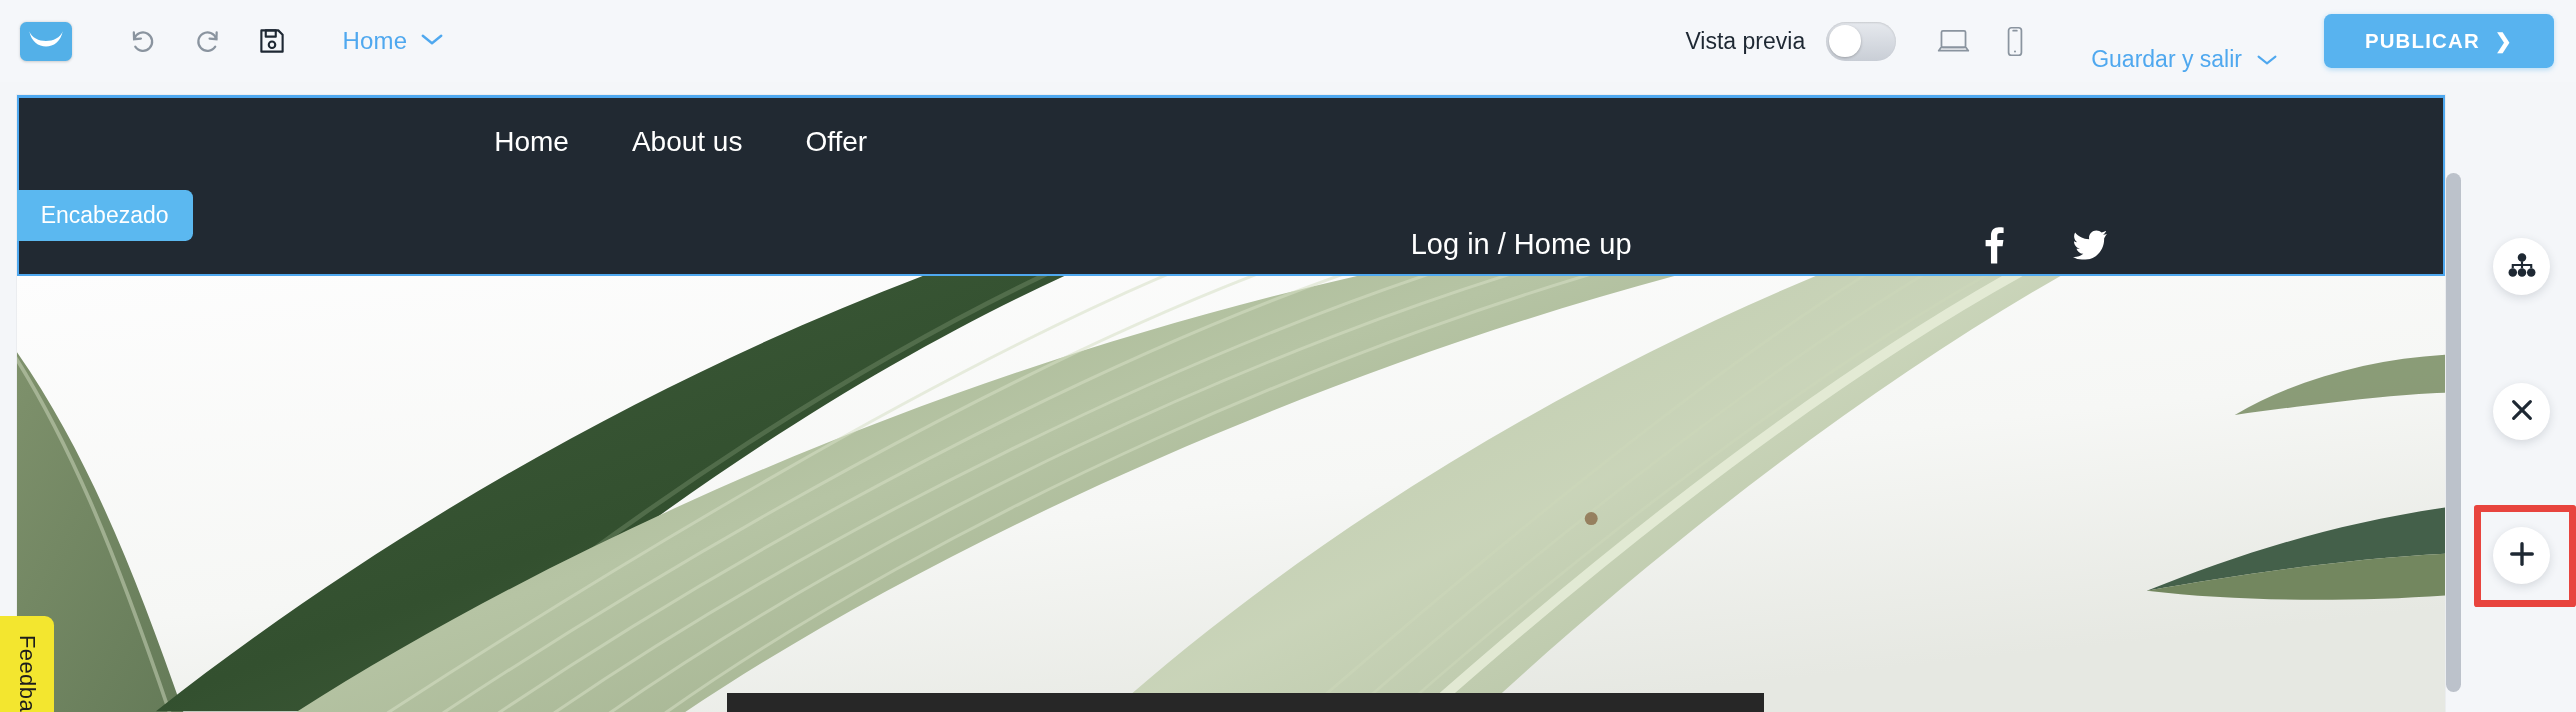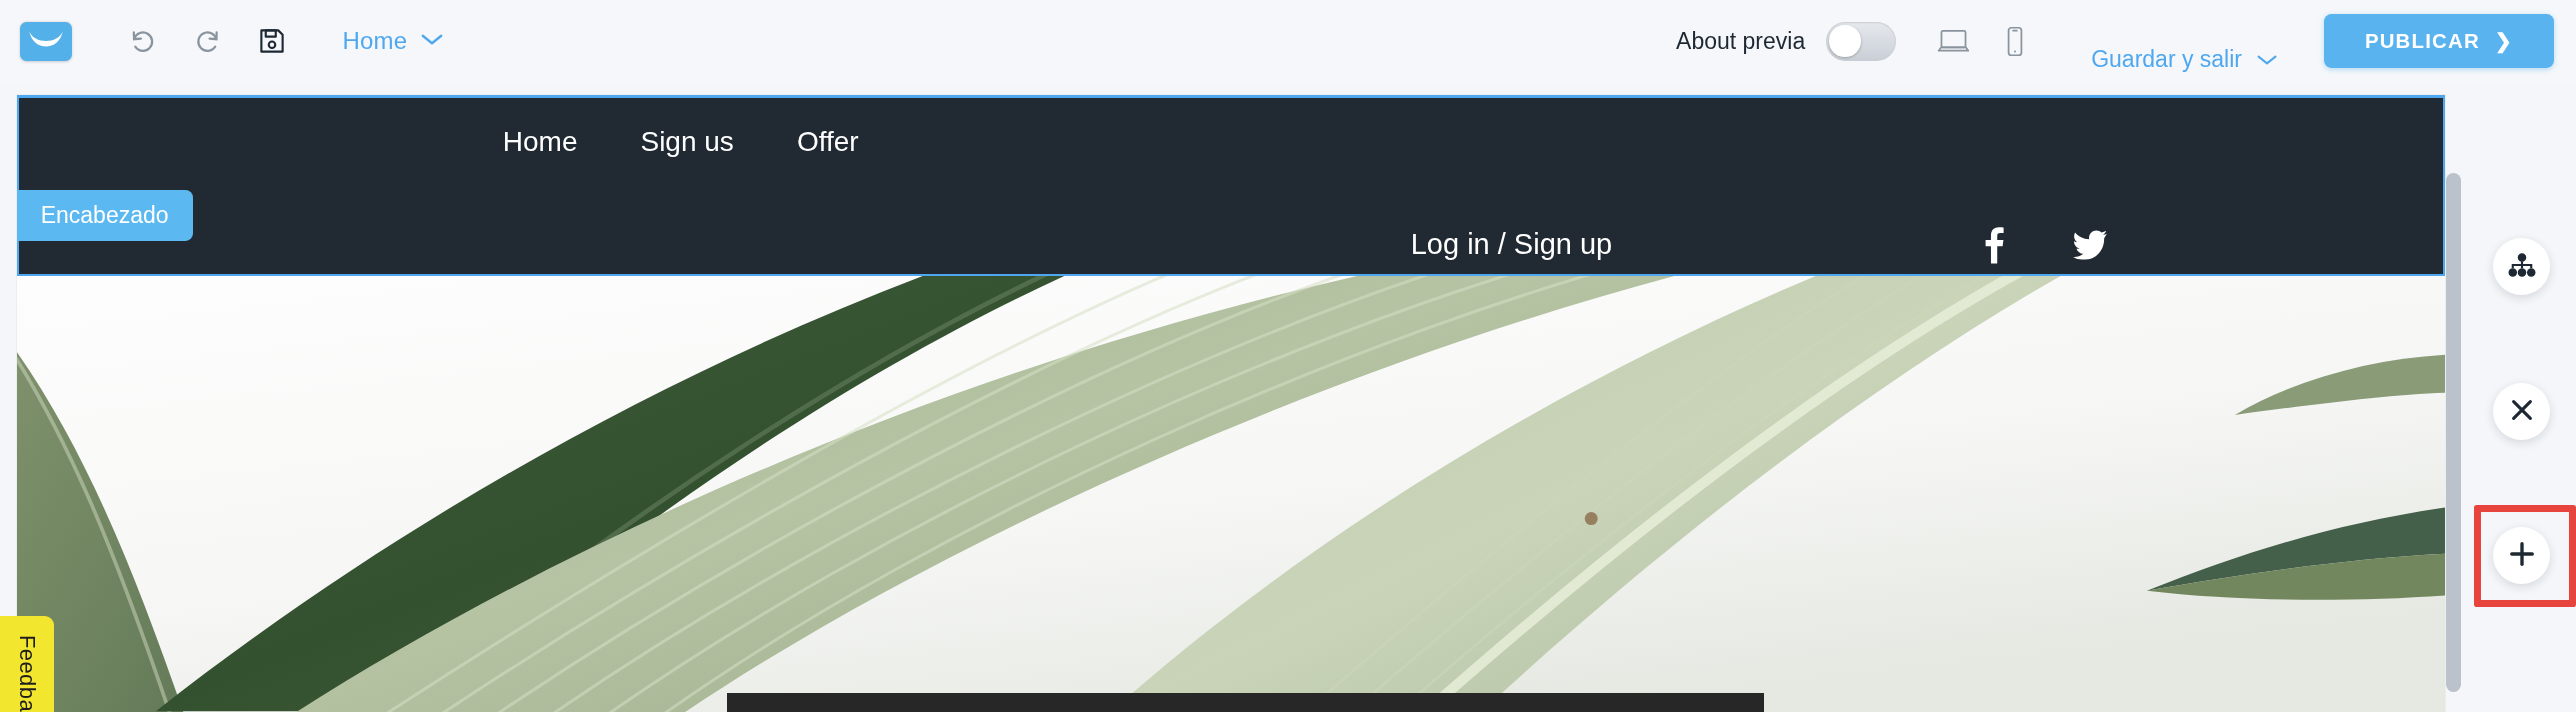--- a/index.html
+++ b/index.html
@@ -295,21 +295,21 @@
         <svg width="24" height="15" viewBox="0 0 26 16" fill="none" stroke="#4fa8ef" stroke-width="2.6" stroke-linecap="round" stroke-linejoin="round">
           <path d="M3 4 L13 12 L23 4"></path>
         </svg>
       </span>
     </div>
   </div>
 
   <div class="tb-spacer"></div>
 
   <div class="tb-right">
-    <span class="preview-label">About previa</span>
+    <span class="preview-label">Vista previa</span>
 
     <div class="toggle">
       <div class="knob"></div>
     </div>
 
     <div class="dev-icon desktop">
       <svg width="37" height="30" viewBox="0 0 40 32" fill="none" stroke="#8a949f" stroke-width="1.9" stroke-linejoin="round">
         <rect x="7" y="5" width="26" height="18" rx="1.6"></rect>
         <path d="M4 26.5 H36 L33.5 23 H6.5 Z"></path>
       </svg>
@@ -341,26 +341,26 @@
 
 <div class="editor-body">
 
   <div class="canvas">
 
     <div class="site-header">
 
       <div class="nav-wrap">
         <div class="nav-row">
           <span class="nav-item">Home</span>
-          <span class="nav-item">Sign us</span>
+          <span class="nav-item">About us</span>
           <span class="nav-item">Offer</span>
         </div>
       </div>
 
-      <span class="login-link">Log in / Sign up</span>
+      <span class="login-link">Log in / Home up</span>
 
       <div class="socials">
         <span class="soc-icon">
           <svg width="24" height="41" viewBox="0 0 26 44" xmlns="http://www.w3.org/2000/svg">
             <path d="M16.5 43 V24.5 H22.3 L23.2 17.8 H16.5 V13.5 C16.5 11.5 17.0 10.2 19.9 10.2 H23.4 V4.2 C22.8 4.1 20.7 3.9 18.3 3.9 C13.2 3.9 9.7 7.0 9.7 12.8 V17.8 H3.9 V24.5 H9.7 V43 Z" fill="#ffffff"></path>
           </svg>
         </span>
         <span class="soc-icon">
           <svg width="35" height="30" viewBox="0 0 38 32" xmlns="http://www.w3.org/2000/svg">
             <path d="M37 4.3 c-1.4 .6 -2.9 1.0 -4.4 1.2 c1.6 -1.0 2.8 -2.5 3.4 -4.3 c-1.5 .9 -3.2 1.5 -4.9 1.9 C29.7 1.6 27.6 .7 25.3 .7 c-4.4 0 -7.9 3.6 -7.9 7.9 c0 .6 .1 1.2 .2 1.8 C11 10.1 5.8 7.3 2.3 3.0 c-.7 1.2 -1.1 2.5 -1.1 4.0 c0 2.7 1.4 5.1 3.5 6.6 c-1.3 0 -2.5 -.4 -3.6 -1.0 v .1 c0 3.8 2.7 7.0 6.3 7.7 c-.7 .2 -1.3 .3 -2.1 .3 c-.5 0 -1.0 0 -1.5 -.1 c1.0 3.1 3.9 5.4 7.4 5.5 c-2.7 2.1 -6.1 3.4 -9.8 3.4 c-.6 0 -1.3 0 -1.9 -.1 c3.5 2.2 7.6 3.5 12.0 3.5 c14.4 0 22.3 -11.9 22.3 -22.3 v -1.0 C34.6 7.3 35.9 5.9 37 4.3 Z" fill="#ffffff"></path>

